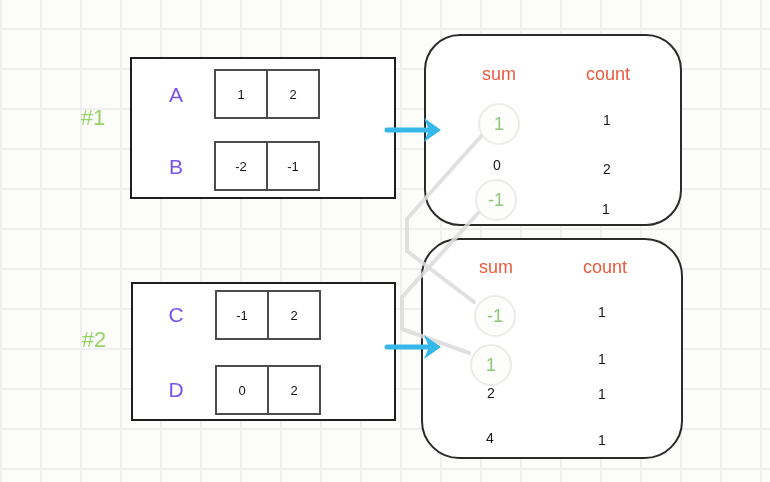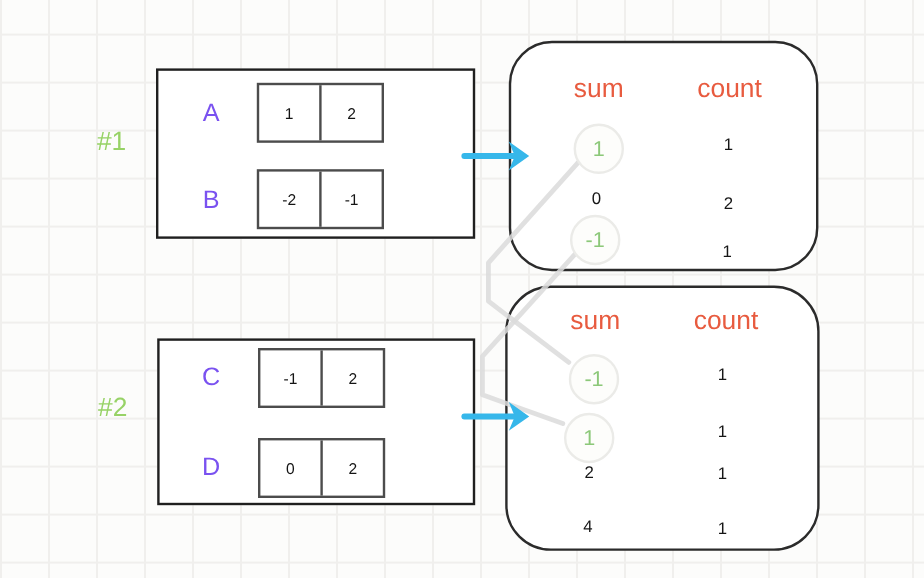--- a/index.html
+++ b/index.html
@@ -17,21 +17,21 @@
   
   .gbox{position:absolute;background:#ffffff;border:2px solid #1f1f1f;box-sizing:border-box;}
   .glabel{position:absolute;color:#97d266;font-size:22px;font-weight:400;z-index:1;}
   .rowlabel{position:absolute;color:#7a52f0;font-size:21px;z-index:1;}
   .cellpair{position:absolute;display:flex;border:2px solid #4c4c4c;box-sizing:border-box;background:#fff;}
   .cell{width:50px;height:46px;display:flex;align-items:center;justify-content:center;
         font-size:13px;color:#141414;}
   .cell:first-child{border-right:2px solid #4c4c4c;}
   
   .rbox{position:absolute;background:#ffffff;border:2px solid #2b2b2b;box-sizing:border-box;}
-  .hdr{position:absolute;color:#e85b3f;font-size:22px;z-index:1;}
+  .hdr{position:absolute;color:#e85b3f;font-size:18px;z-index:1;}
   .val{position:absolute;color:#161616;font-size:14px;z-index:1;}
   .sumval{position:absolute;color:#161616;font-size:14px;z-index:1;}
   .valcircle{
     position:absolute;width:42px;height:42px;border-radius:50%;
     border:2px solid #ebebe8;background:#fdfdfb;
     display:flex;align-items:center;justify-content:center;
     color:#8cc879;font-size:18px;z-index:1;box-sizing:border-box;
   }
   svg#overlay{position:absolute;left:0;top:0;pointer-events:none;}
 </style>

